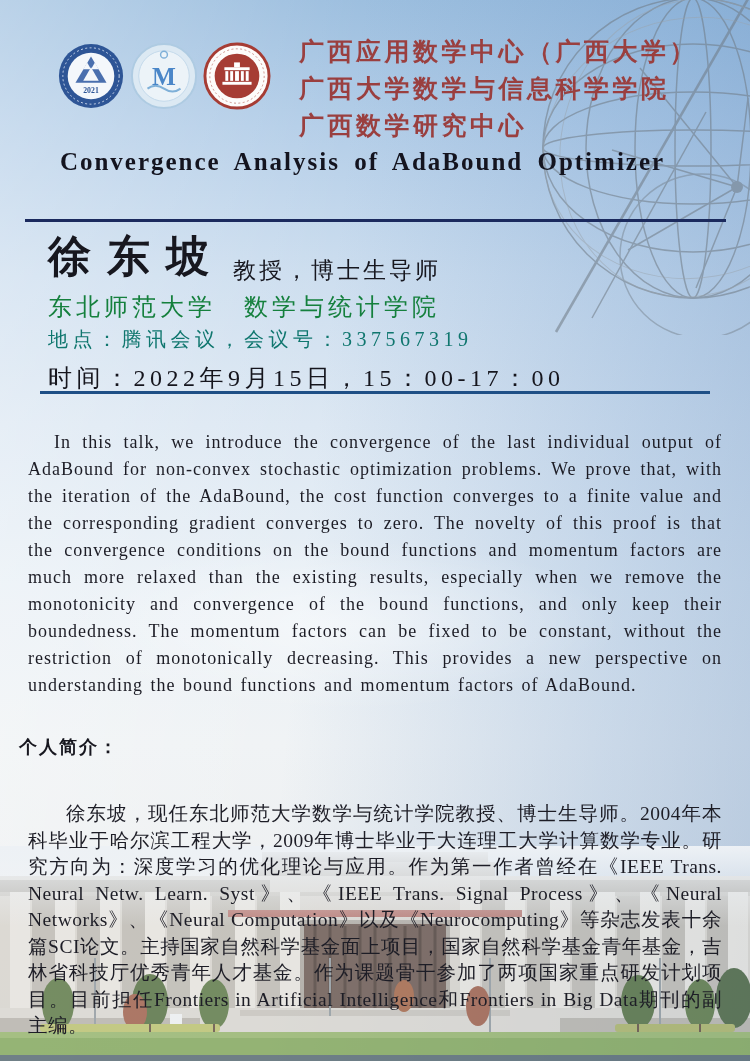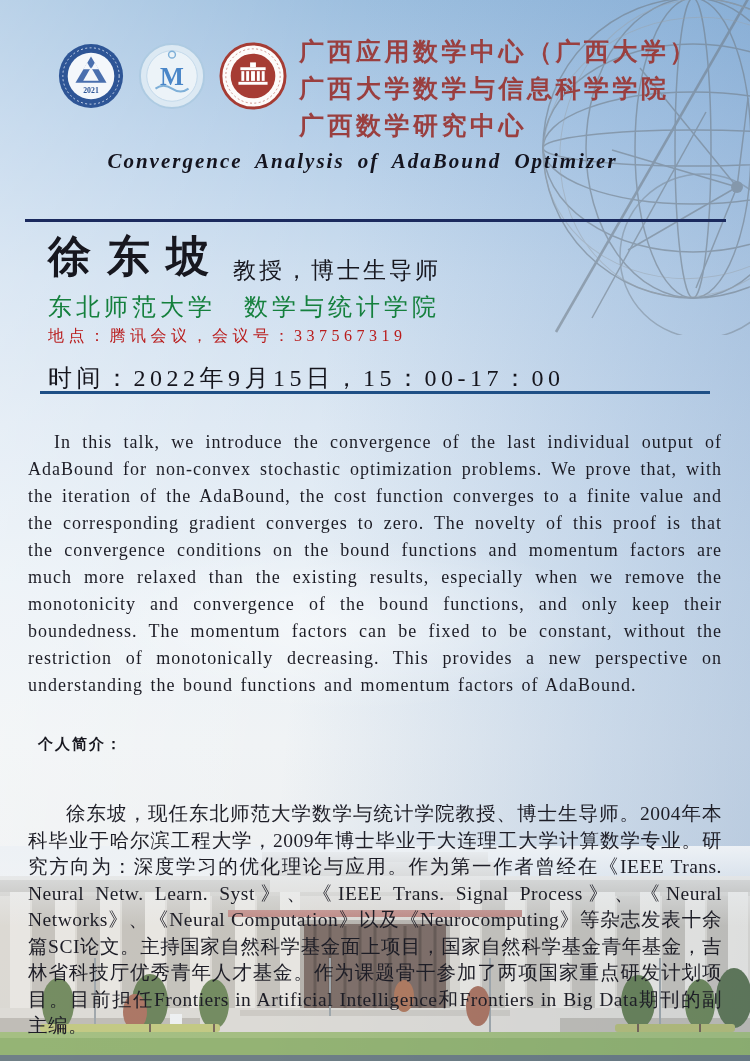--- a/index.html
+++ b/index.html
@@ -19,50 +19,50 @@
 
   
   .globe{position:absolute;top:0;left:0;pointer-events:none;}
 
   
   .building{position:absolute;left:0;bottom:0;pointer-events:none;}
   .building-fade{position:absolute;left:0;top:846px;width:750px;height:80px;
     background:linear-gradient(180deg,#edf1f5 0%, rgba(237,241,245,0) 100%);}
 
   
-  .logos{position:absolute;left:57px;top:42px;display:flex;gap:13px;}
+  .logos{position:absolute;left:57px;top:42px;display:flex;gap:5px;}
   .logos svg{display:block;}
   .orgs{position:absolute;left:299px;top:33px;color:#9a3f3f;font-weight:bold;
     font-size:25px;line-height:37px;letter-spacing:3.5px;white-space:nowrap;}
 
   
   .title{position:absolute;left:0;top:143px;width:725px;text-align:center;
-    color:#14141f;font-weight:bold;font-size:21px;line-height:37px;
-    letter-spacing:2px;word-spacing:6px;font-style:italic;}
+    color:#14141f;font-weight:bold;font-size:25px;line-height:37px;
+    letter-spacing:2px;word-spacing:6px;}
   .title div{white-space:nowrap;}
 
   .divider1{position:absolute;left:25px;top:219px;width:701px;height:3px;background:#1b2a5e;}
   .divider2{position:absolute;left:40px;top:391px;width:670px;height:3px;background:#1e4f86;}
 
   
   .speaker{position:absolute;left:48px;top:228px;display:flex;align-items:flex-end;color:#17171f;}
   .speaker .name{font-size:43px;letter-spacing:16px;font-weight:600;}
   .speaker .hon{font-size:23px;letter-spacing:3px;margin-left:8px;font-weight:500;}
   .affil{position:absolute;left:48px;top:291px;font-size:24px;letter-spacing:4px;color:#15803d;font-weight:500;}
-  .venue{position:absolute;left:48px;top:326px;font-size:16px;letter-spacing:4.5px;color:#b91c1c;font-weight:500;}
+  .venue{position:absolute;left:48px;top:326px;font-size:20px;letter-spacing:4.5px;color:#0f766e;font-weight:500;}
   .time{position:absolute;left:48px;top:362px;font-size:24px;letter-spacing:4.5px;color:#15151d;font-weight:500;}
 
   
   .abs-label{position:absolute;left:30px;top:404px;font-size:21px;letter-spacing:2px;color:#17171f;font-weight:600;}
   .abs-text{position:absolute;left:28px;top:429px;width:694px;color:#1c1c25;
     font-size:18px;line-height:27px;letter-spacing:1px;word-spacing:2px;
     text-align:justify;text-indent:26px;}
 
   
-  .bio-label{position:absolute;left:38px;top:735px;font-size:15px;letter-spacing:2px;color:#17171f;font-weight:600;}
+  .bio-label{position:absolute;left:19px;top:735px;font-size:18px;letter-spacing:2px;color:#17171f;font-weight:600;}
   .bio-text{position:absolute;left:28px;top:761px;width:694px;color:#1d1d26;
     font-size:19.5px;line-height:26.5px;letter-spacing:0.5px;
     text-align:justify;text-indent:38px;font-weight:500;margin-top:40px;}
 </style>
 </head>
 <body>
 
 <div class="page">
 
   <div class="sky"></div>

